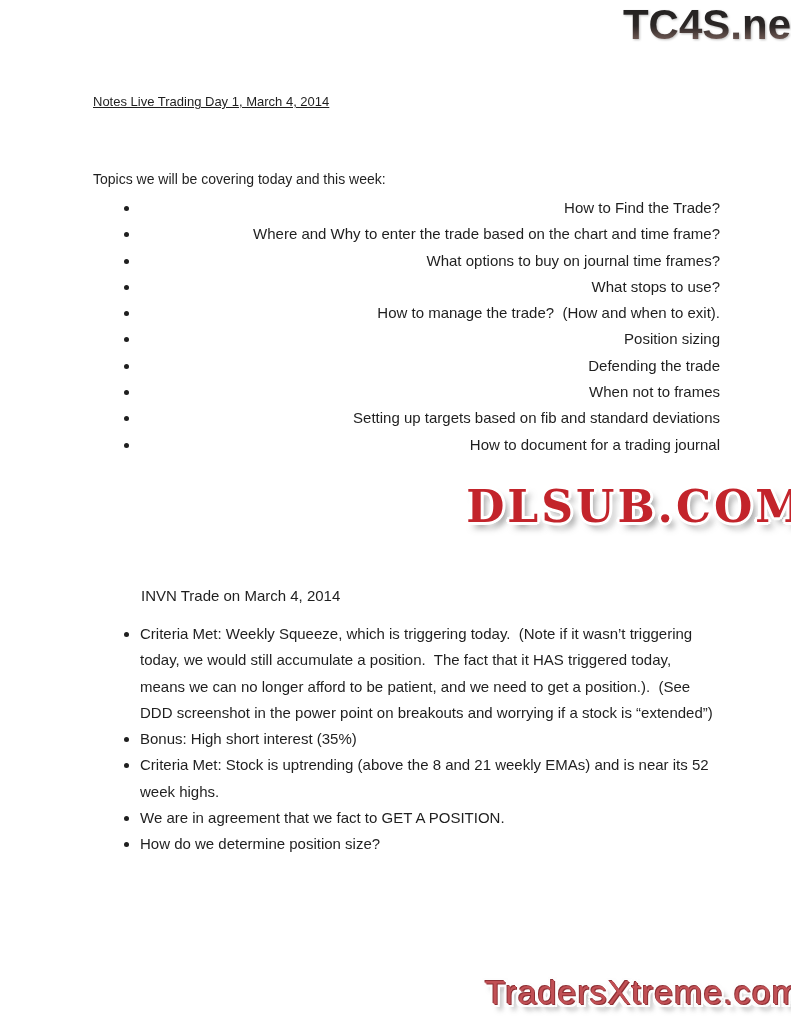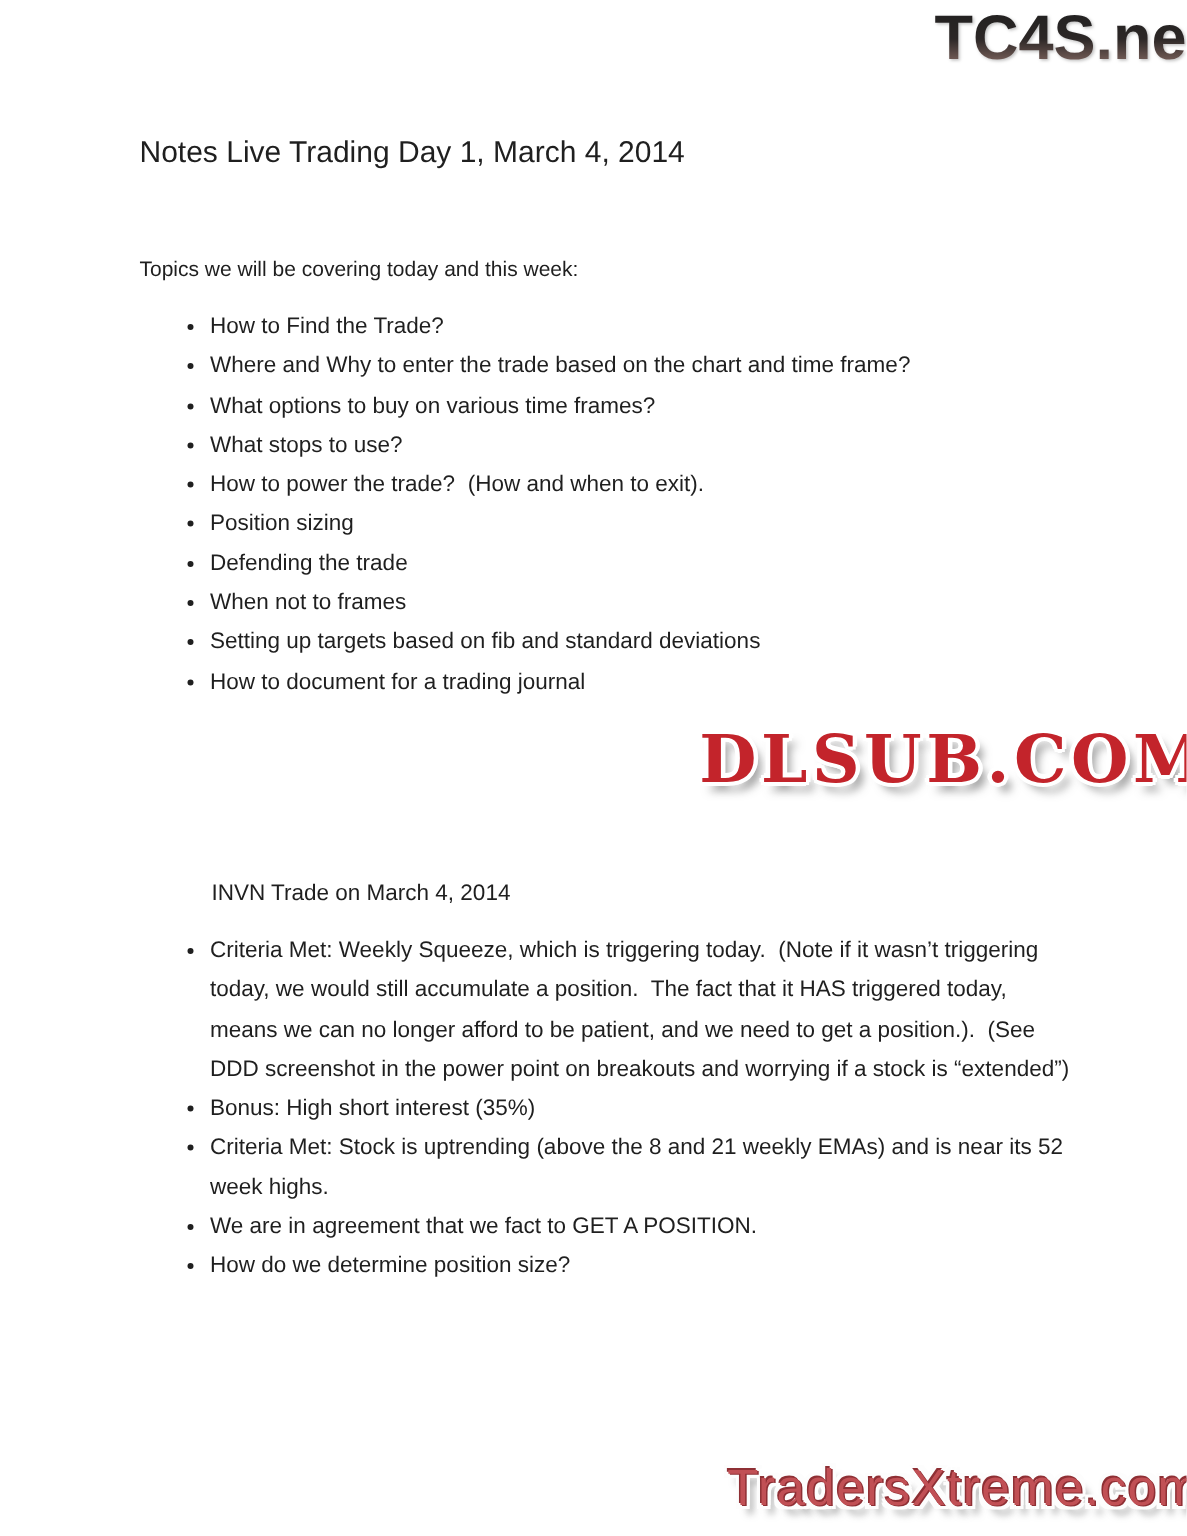--- a/index.html
+++ b/index.html
@@ -27,22 +27,23 @@
     -webkit-background-clip: text;
     background-clip: text;
     color: transparent;
     filter: drop-shadow(1px 1px 1px rgba(0,0,0,0.25));
   }
 
   .doc-title {
     position: absolute;
     left: 93px;
     top: 89px;
-    font-size: 20px;
+    font-size: 13px;
     line-height: 26px;
+    text-decoration: underline;
   }
 
   .topics-heading {
     position: absolute;
     left: 93px;
     top: 166px;
     font-size: 14px;
     line-height: 26px;
   }
 
@@ -51,21 +52,21 @@
     left: 93px;
     margin: 0;
     padding: 0 0 0 47px;
     list-style: disc outside;
     font-size: 15px;
     line-height: 26.3px;
   }
   ul.doc-list li {
     white-space: pre-wrap;
   }
-  .topics-list { top: 205px; width: 580px; }
+  .topics-list { top: 195px; width: 580px; text-align: right; }
   .invn-list   { top: 621px; width: 577px; }
 
   
   .dlsub-logo {
     position: absolute;
     top: 481px;
     left: 0;
     width: 100%;
     text-align: right;
     font-family: "DejaVu Serif", "Liberation Serif", serif;
@@ -112,23 +113,23 @@
 
   <div class="tc4s-logo">TC4S.net</div>
 
   <div class="doc-title">Notes Live Trading Day 1, March 4, 2014</div>
 
   <div class="topics-heading">Topics we will be covering today and this week:</div>
 
   <ul class="doc-list topics-list">
     <li>How to Find the Trade?</li>
     <li>Where and Why to enter the trade based on the chart and time frame?</li>
-    <li>What options to buy on various time frames?</li>
+    <li>What options to buy on journal time frames?</li>
     <li>What stops to use?</li>
-    <li>How to power the trade?  (How and when to exit).</li>
+    <li>How to manage the trade?  (How and when to exit).</li>
     <li>Position sizing</li>
     <li>Defending the trade</li>
     <li>When not to frames</li>
     <li>Setting up targets based on fib and standard deviations</li>
     <li>How to document for a trading journal</li>
   </ul>
 
   <div class="dlsub-logo">DLSUB.COM</div>
 
   <div class="invn-heading">INVN Trade on March 4, 2014</div>

